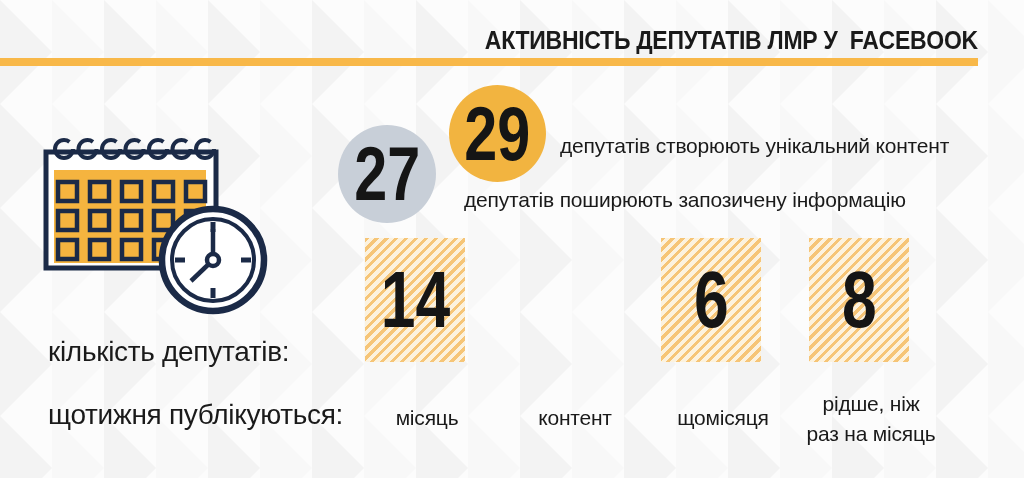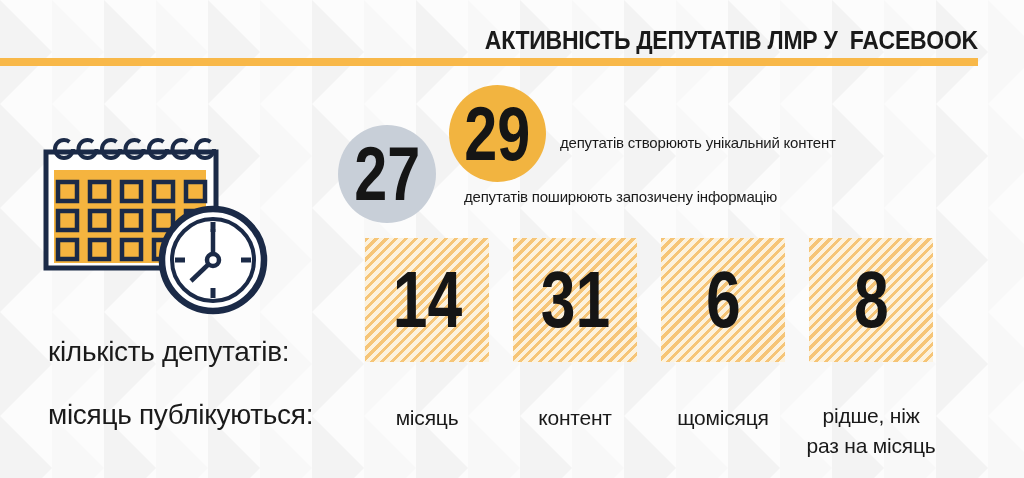--- a/index.html
+++ b/index.html
@@ -33,44 +33,44 @@
     display:flex;align-items:center;justify-content:center;
   }
   .stat-circle.gray{left:338px;top:125px;width:98px;height:98px;background:#C8CFD8;z-index:1;}
   .stat-circle.yellow{left:449px;top:85px;width:97px;height:97px;background:#F2B440;z-index:2;}
   .big-num{
     display:block;font-weight:bold;color:#151515;line-height:1;
     transform:scaleX(0.78);transform-origin:50% 50%;
   }
   .stat-circle .big-num{font-size:76px;}
 
-  .circle-caption{position:absolute;font-size:15px;letter-spacing:-0.2px;white-space:nowrap;}
+  .circle-caption{position:absolute;font-size:21px;letter-spacing:-0.2px;white-space:nowrap;}
   .circle-caption.first{left:560px;top:134px;}
   .circle-caption.second{left:448px;top:188px;margin-left:16px;}
 
   
   .freq-square{
-    position:absolute;top:238px;width:124px;height:124px;
+    position:absolute;top:238px;width:100px;height:124px;
     background:repeating-linear-gradient(135deg,#F6C577 0px,#F6C577 3px,#FCF2DE 3px,#FCF2DE 7px);
     display:flex;align-items:center;justify-content:center;
   }
   .freq-square .big-num{font-size:80px;}
   .freq-square.s0{left:365px;}
   .freq-square.s1{left:513px;}
   .freq-square.s2{left:661px;}
   .freq-square.s3{left:809px;}
 
   .freq-label{
     position:absolute;top:403px;width:164px;text-align:center;
     font-size:21px;line-height:30px;letter-spacing:-0.2px;white-space:pre-line;
   }
   .freq-label.l0{left:345px;}
   .freq-label.l1{left:493px;}
   .freq-label.l2{left:641px;}
-  .freq-label.l3{left:789px;top:389px;margin-top:12px;}
+  .freq-label.l3{left:789px;top:389px;}
 </style>
 </head>
 <body>
 
 <div class="stage">
 
   <svg class="bg-svg" width="1024" height="478" aria-hidden="true">
     <defs>
       <pattern id="tri" width="104" height="104" patternUnits="userSpaceOnUse">
         <rect width="104" height="104" fill="#fcfcfc"></rect>
@@ -128,36 +128,33 @@
       </g>
       <g stroke="#1B2A47" stroke-width="4.5">
         <line x1="213" y1="260" x2="213" y2="229"></line>
         <line x1="213" y1="260" x2="191" y2="281"></line>
       </g>
       <circle cx="213" cy="260" r="6" fill="#ffffff" stroke="#1B2A47" stroke-width="4.5"></circle>
     </g>
   </svg>
 
   <div class="row-label deputies">кількість депутатів:</div>
-  <div class="row-label posts">місяць публікуються:</div>
+  <div class="row-label posts">щотижня публікуються:</div>
 
   <div class="stat-circle gray">
     <span class="big-num">27</span>
   </div>
   <div class="stat-circle yellow">
     <span class="big-num">29</span>
   </div>
   <div class="circle-caption first">депутатів створюють унікальний контент</div>
   <div class="circle-caption second">депутатів поширюють запозичену інформацію</div>
 
   <div class="freq-square s0">
     <span class="big-num">14</span>
-  </div>
-  <div class="freq-square s1">
-    <span class="big-num">31</span>
   </div>
   <div class="freq-square s2">
     <span class="big-num">6</span>
   </div>
   <div class="freq-square s3">
     <span class="big-num">8</span>
   </div>
 
   <div class="freq-label l0">місяць</div>
   <div class="freq-label l1">контент</div>

